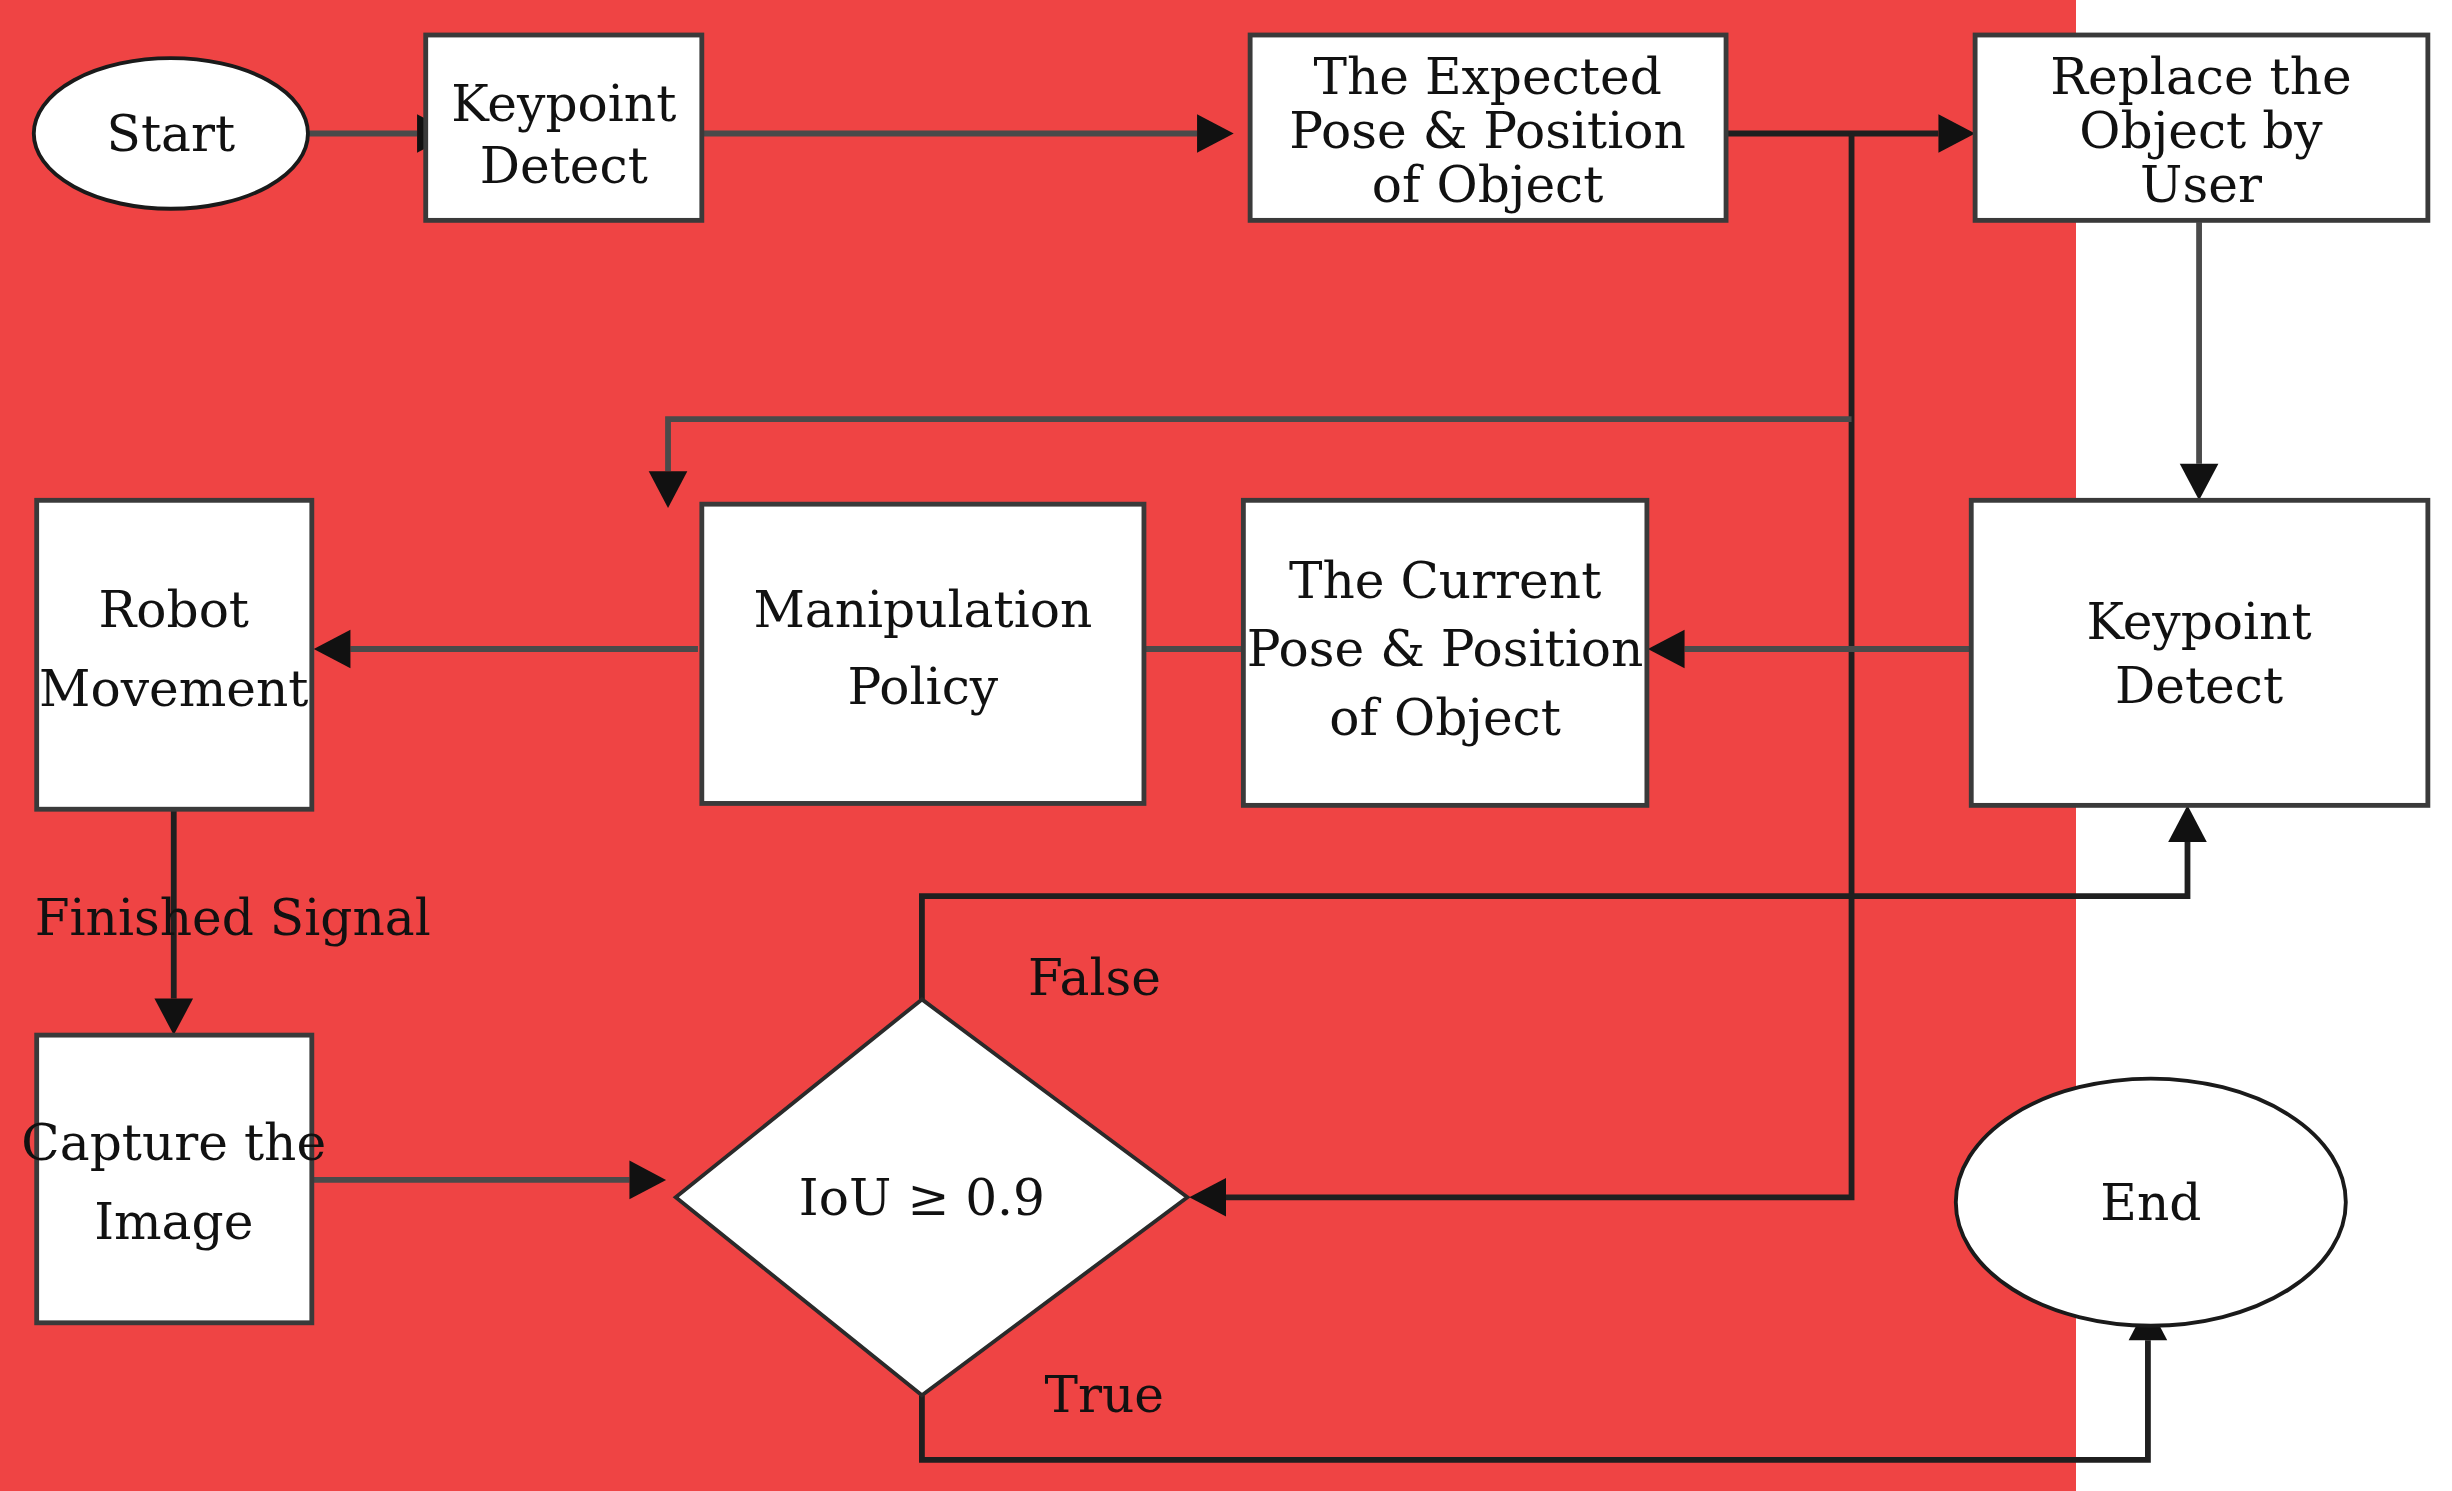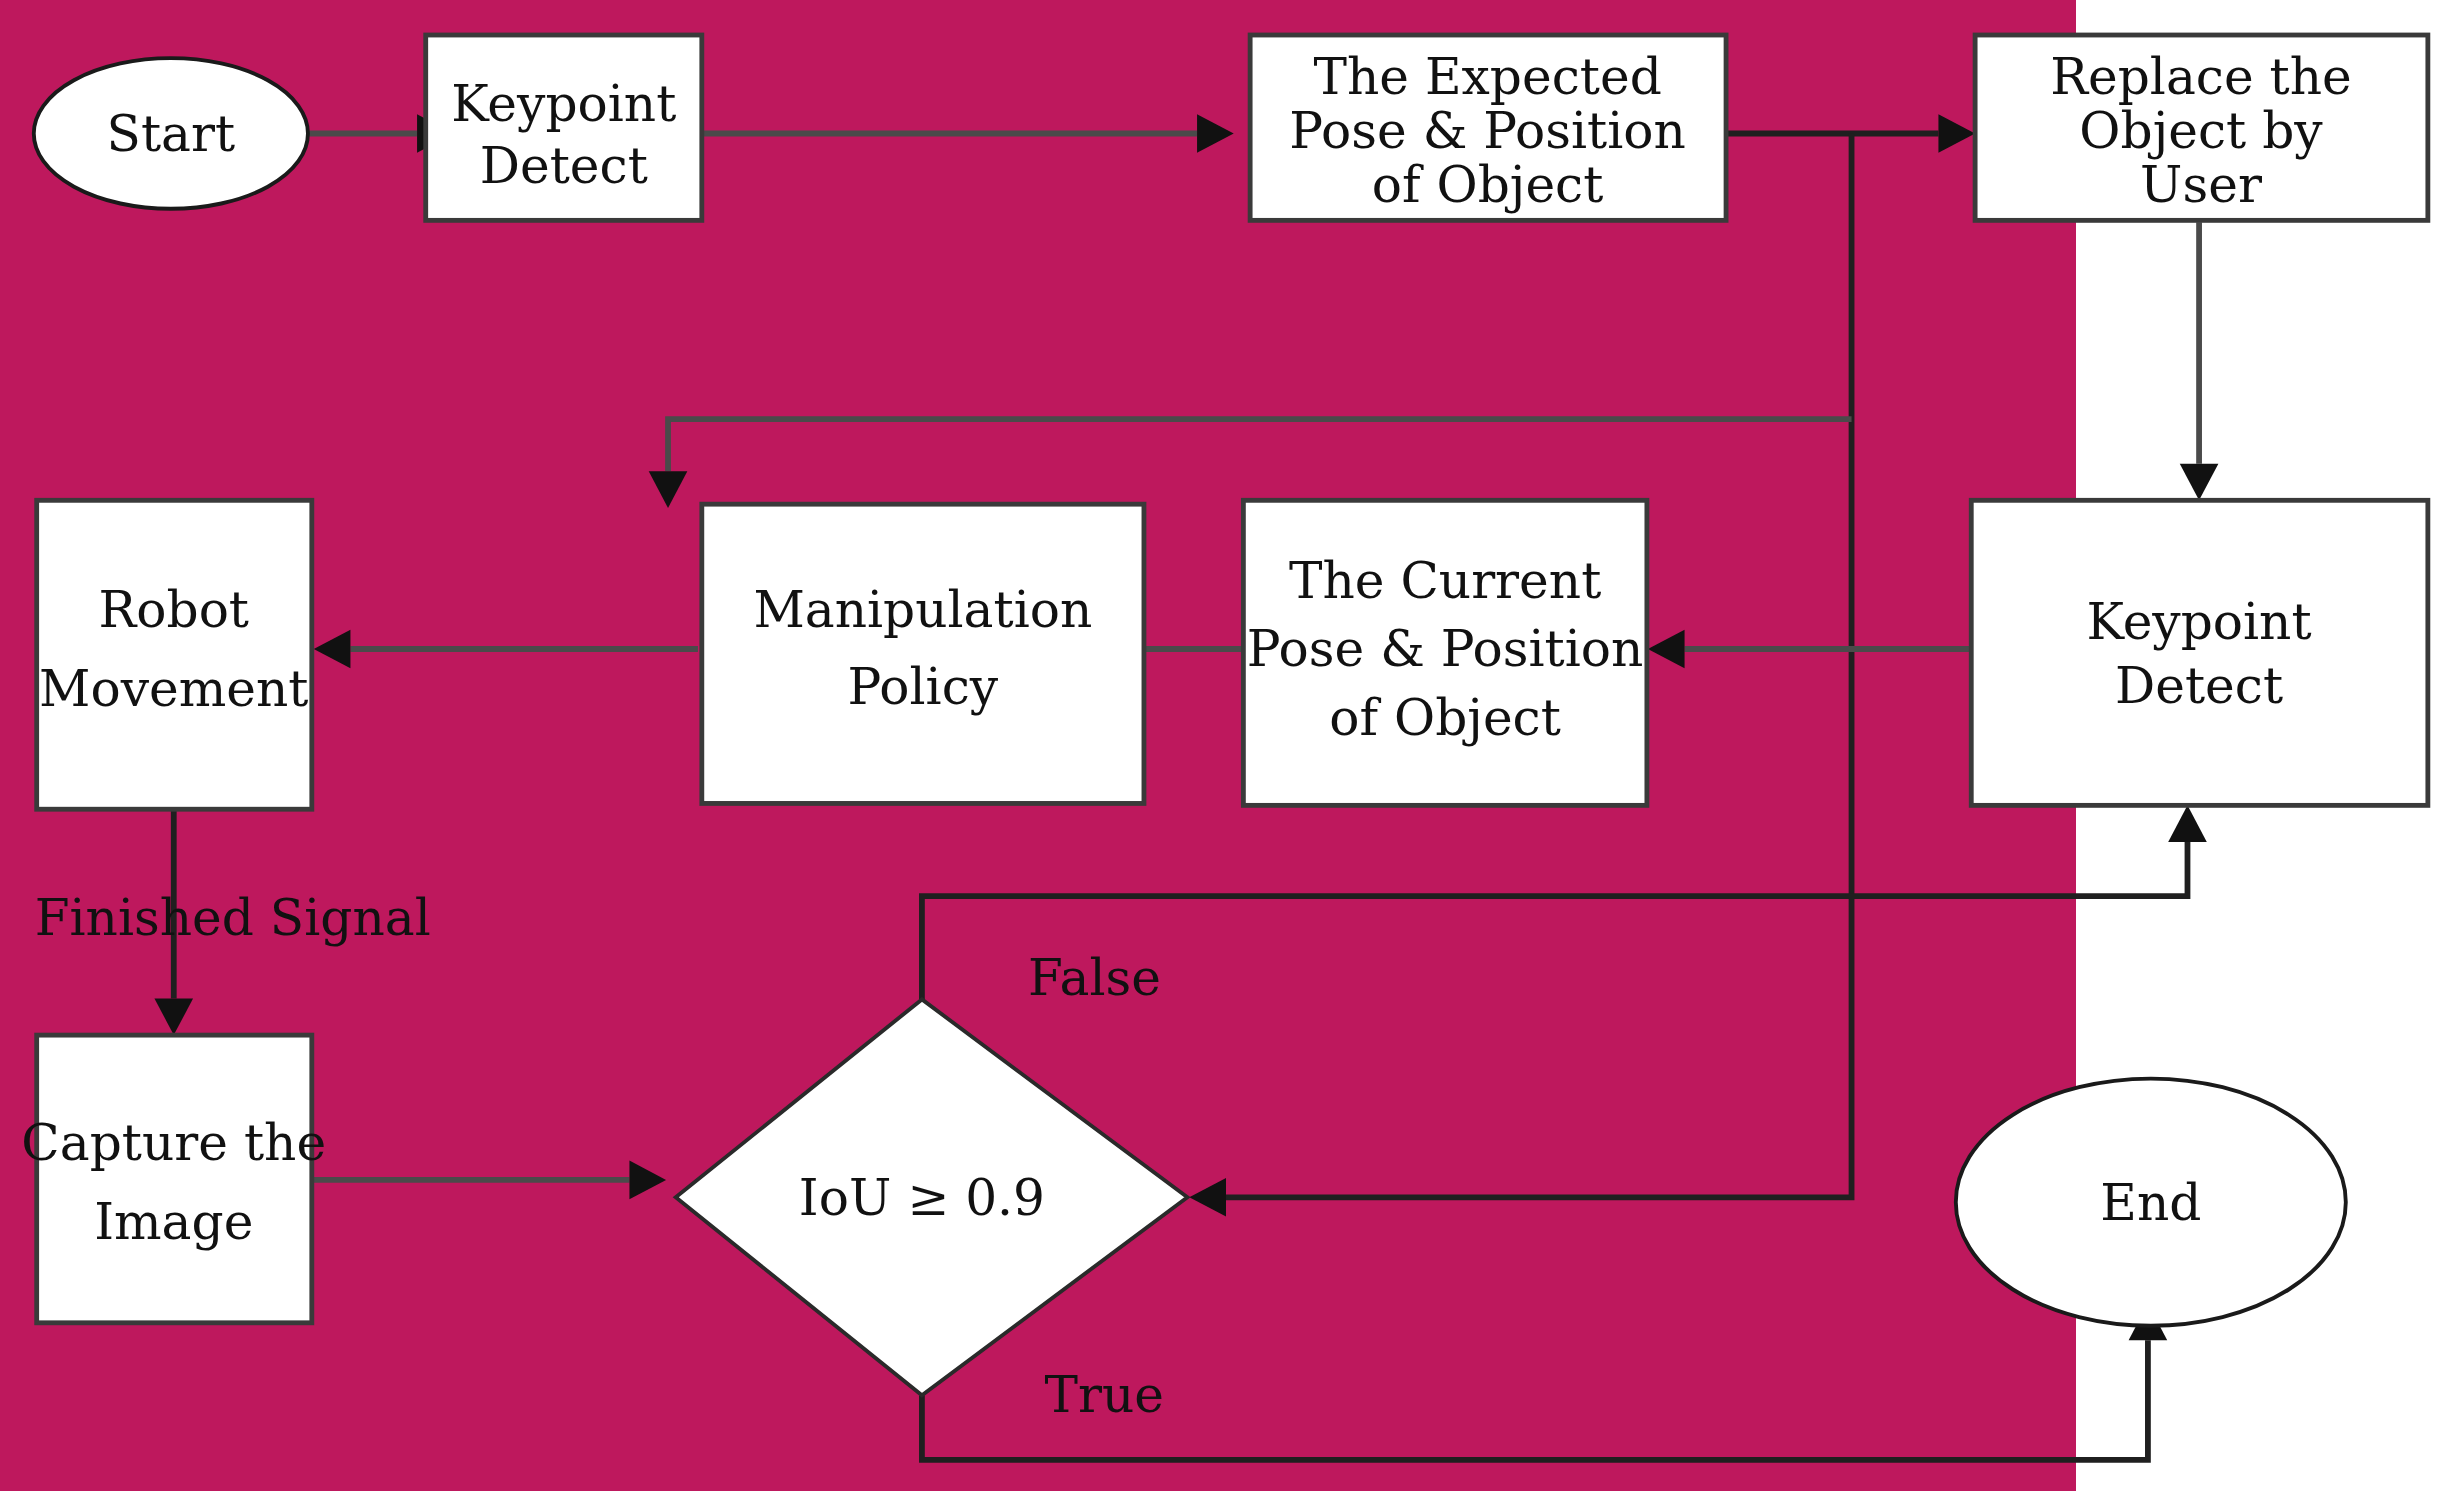--- a/index.html
+++ b/index.html
@@ -1,17 +1,17 @@
 <!DOCTYPE html>
 <html><head>
 <meta charset="utf-8">
 <style>
   html,body{margin:0;padding:0;background:#ffffff;}
   body{width:2452px;height:1492px;overflow:hidden;font-family:"DejaVu Serif",serif;}
-  #stage{position:relative;width:2076px;height:1492px;background:#be185d;}
+  #stage{position:relative;width:2076px;height:1492px;background:#ef4444;}
   svg{display:block;}
   .node-text{font-family:"DejaVu Serif",serif;font-size:52px;fill:#111111;text-anchor:middle;dominant-baseline:middle;}
   .edge-text{font-family:"DejaVu Serif",serif;font-size:52px;fill:#111111;}
   .shape{fill:#ffffff;stroke:#3a3a3a;stroke-width:5;}
   .ellipse-shape{fill:#ffffff;stroke:#1a1a1a;stroke-width:4;}
   .diamond-shape{fill:#ffffff;stroke:#2a2a2a;stroke-width:4;}
   .link{stroke:#4a4a4a;stroke-width:6;fill:none;}
   .link-dark{stroke:#1f1f1f;stroke-width:6;fill:none;}
   .ahead{fill:#111111;stroke:none;}
 </style>

